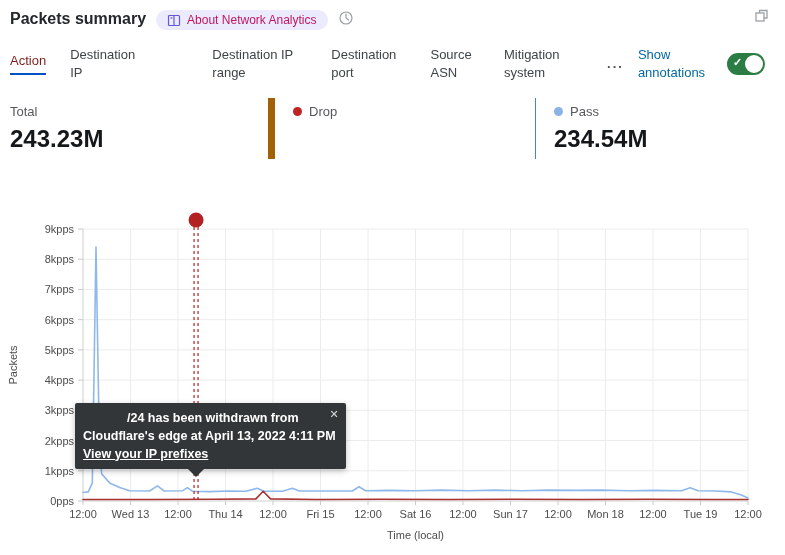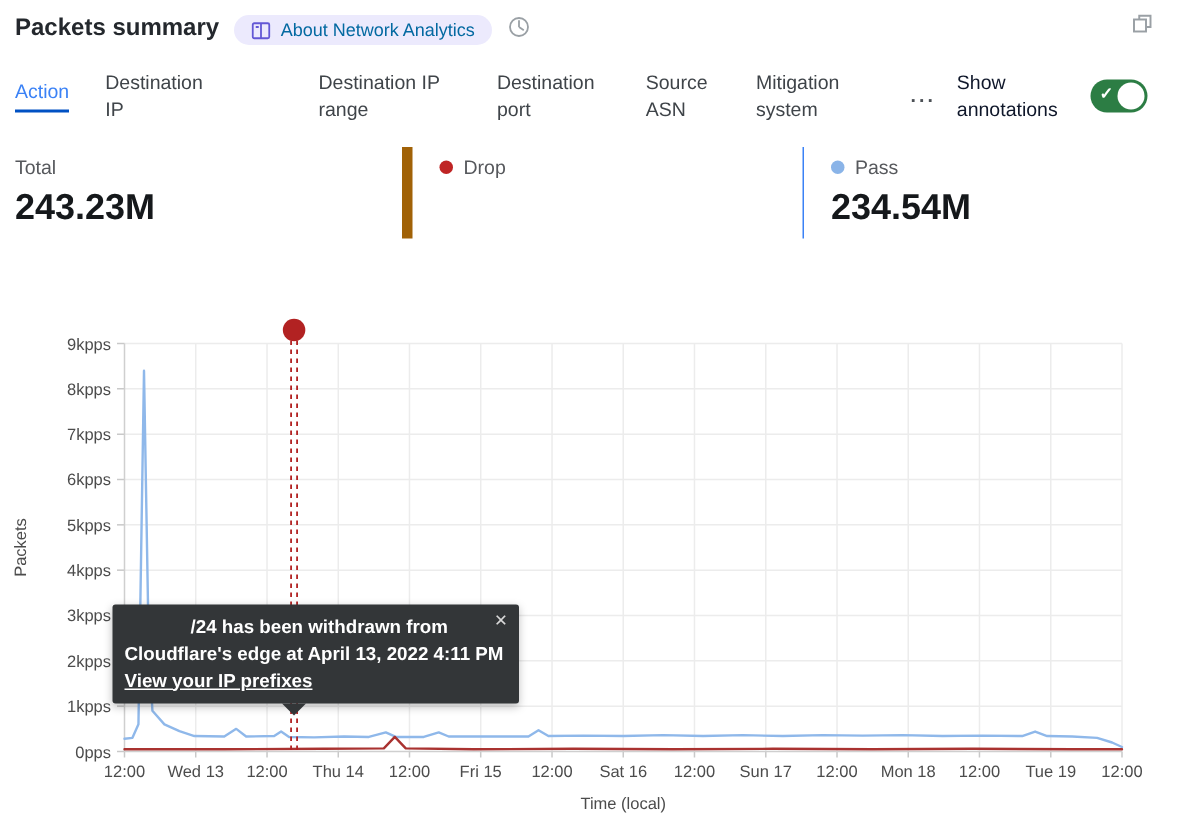--- a/index.html
+++ b/index.html
@@ -5,33 +5,33 @@
   * { margin:0; padding:0; box-sizing:border-box; }
   html,body { background:#fff; }
   .app {
     position:relative; width:785px; height:555px; background:#fff;
     font-family:"Liberation Sans", sans-serif; color:#24282d; overflow:hidden;
   }
   
   .hdr { display:flex; align-items:flex-start; gap:10px; padding:10px 18px 0 10px; }
   .hdr h1 { font-size:16px; font-weight:bold; color:#24282d; }
   .badge {
-    display:inline-flex; align-items:center; gap:6px; background:#eceafd; color:#0369a1;
+    display:inline-flex; align-items:center; gap:6px; background:#eceafd; color:#be185d;
     font-size:12px; padding:3px 11px; border-radius:999px; cursor:pointer;
   }
   .freshness { display:inline-flex; color:#8a8f94; }
   .expand-btn { position:absolute; right:16px; top:8px; cursor:pointer; color:#8a8f94; }
   
   .tabs { display:flex; align-items:center; margin:16px 20px 0 10px; font-size:13px; color:#3f4449; }
   .tab { margin-right:24px; line-height:1.35; cursor:pointer; }
   .tab.w72 { width:72px; } .tab.w96 { width:96px;margin-left:47px; } .tab.w76 { width:76px; }
   .tab.w80 { width:80px; } .tab.w50 { width:50px; }
-  .tab.active { color:#3b82f6; border-bottom:2px solid #0051c3; padding-bottom:3px; }
+  .tab.active { color:#7f1d1d; border-bottom:2px solid #0051c3; padding-bottom:3px; }
   .more-tabs { margin-left:auto; font-weight:bold; letter-spacing:2px; color:#4c5156; cursor:pointer; }
-  .annot-label { width:80px; margin:0 10px 0 14px; line-height:1.35; font-size:13px; color:#0f172a; }
+  .annot-label { width:80px; margin:0 10px 0 14px; line-height:1.35; font-size:13px; color:#0369a1; }
   .toggle {
     position:relative; width:38px; height:22px; border-radius:11px; background:#2c7d44;
     flex:0 0 auto; cursor:pointer;
   }
   .toggle .knob { position:absolute; right:2px; top:2px; width:18px; height:18px; border-radius:50%; background:#fff; }
   .toggle .check { position:absolute; left:6px; top:3px; color:#fff; font-size:11px; font-weight:bold; }
   
   .stats { display:flex; margin-top:17px; }
   .stat { padding:6px 0 6px 18px; }
   .stat:nth-child(1) { width:268px; padding-left:10px; }

